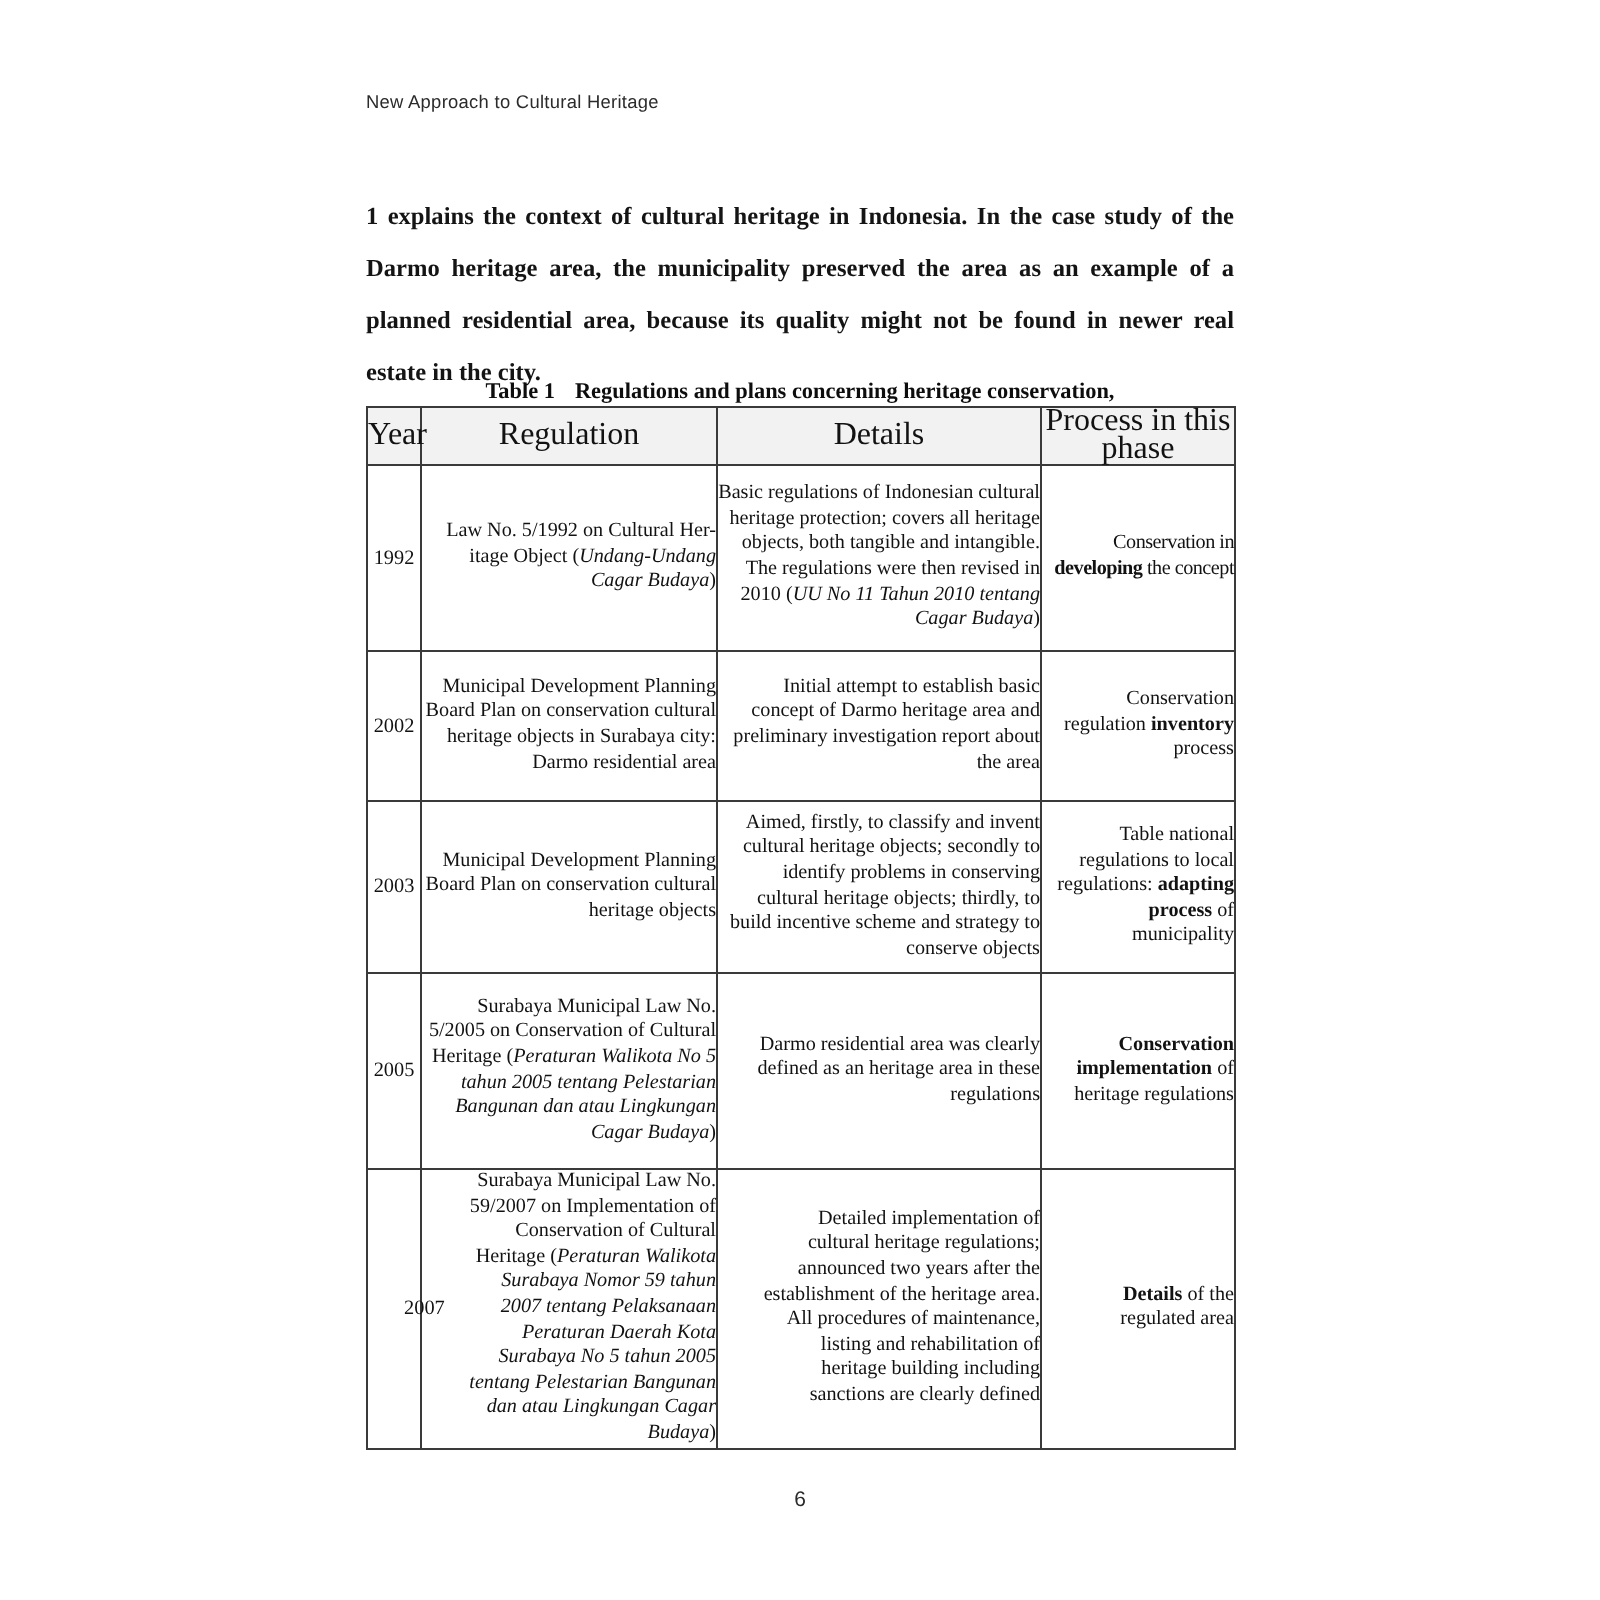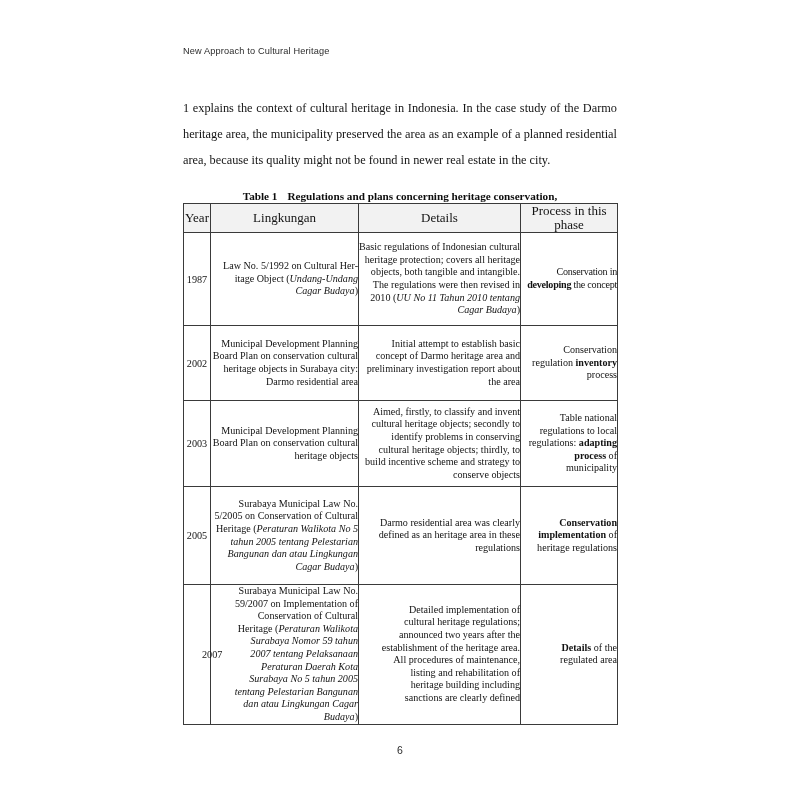--- a/index.html
+++ b/index.html
@@ -40,21 +40,21 @@
     position: absolute;
     left: 183px;
     top: 95px;
     width: 434px;
     font-size: 12.3px;
     line-height: 26px;
     text-align: justify;
     text-justify: inter-word;
     color: #141414;
   }
-  .body-text p { margin: 0; }
+  .body-text p { margin: 0; font-weight: bold; }
 
   
   .table-caption {
     position: absolute;
     left: 183px;
     top: 189px;
     width: 434px;
     text-align: center;
     font-size: 11.2px;
     font-weight: bold;
@@ -81,21 +81,21 @@
   table.reg-table td {
     border: 1px solid #3a3a3a;
     vertical-align: middle;
     padding: 0;
   }
   table.reg-table thead th {
     background: #f2f2f2;
     font-weight: normal;
     text-align: center;
     height: 17px;
-    font-size: 13px;
+    font-size: 16px;
     line-height: 14px;
   }
 
   col.c-year    { width: 27px; }
   col.c-reg     { width: 148px; }
   col.c-det     { width: 162px; }
   col.c-proc    { width: 97px; }
 
   td.year {
     text-align: center;
@@ -160,29 +160,29 @@
     <table class="reg-table">
       <colgroup>
         <col class="c-year">
           <col class="c-reg">
           <col class="c-det">
           <col class="c-proc">
       </colgroup>
       <thead>
         <tr>
           <th>Year</th>
-          <th>Lingkungan</th>
+          <th>Regulation</th>
           <th>Details</th>
           <th>Process in this phase</th>
         </tr>
       </thead>
       <tbody>
 
         <tr class="r1992">
-          <td class="year">1987</td>
+          <td class="year">1992</td>
           <td class="cell-inner-pad">
             <span class="cellbox j"><span>Law No. 5/1992 on Cultural Her-itage Object (</span><span class="it">Undang-Undang Cagar Budaya</span><span>)</span></span>
           </td>
           <td class="cell-inner-pad">
             <span class="cellbox j"><span>Basic regulations of Indonesian cultural heritage protection; covers all heritage objects, both tangible and intangible. The regulations were then revised in 2010 (</span><span class="it">UU No 11 Tahun 2010 tentang Cagar Budaya</span><span>)</span></span>
           </td>
           <td class="cell-inner-pad">
             <span class="cellbox l tight"><span>Conservation in </span><span class="bd">developing</span><span> the concept</span></span>
           </td>
         </tr>

